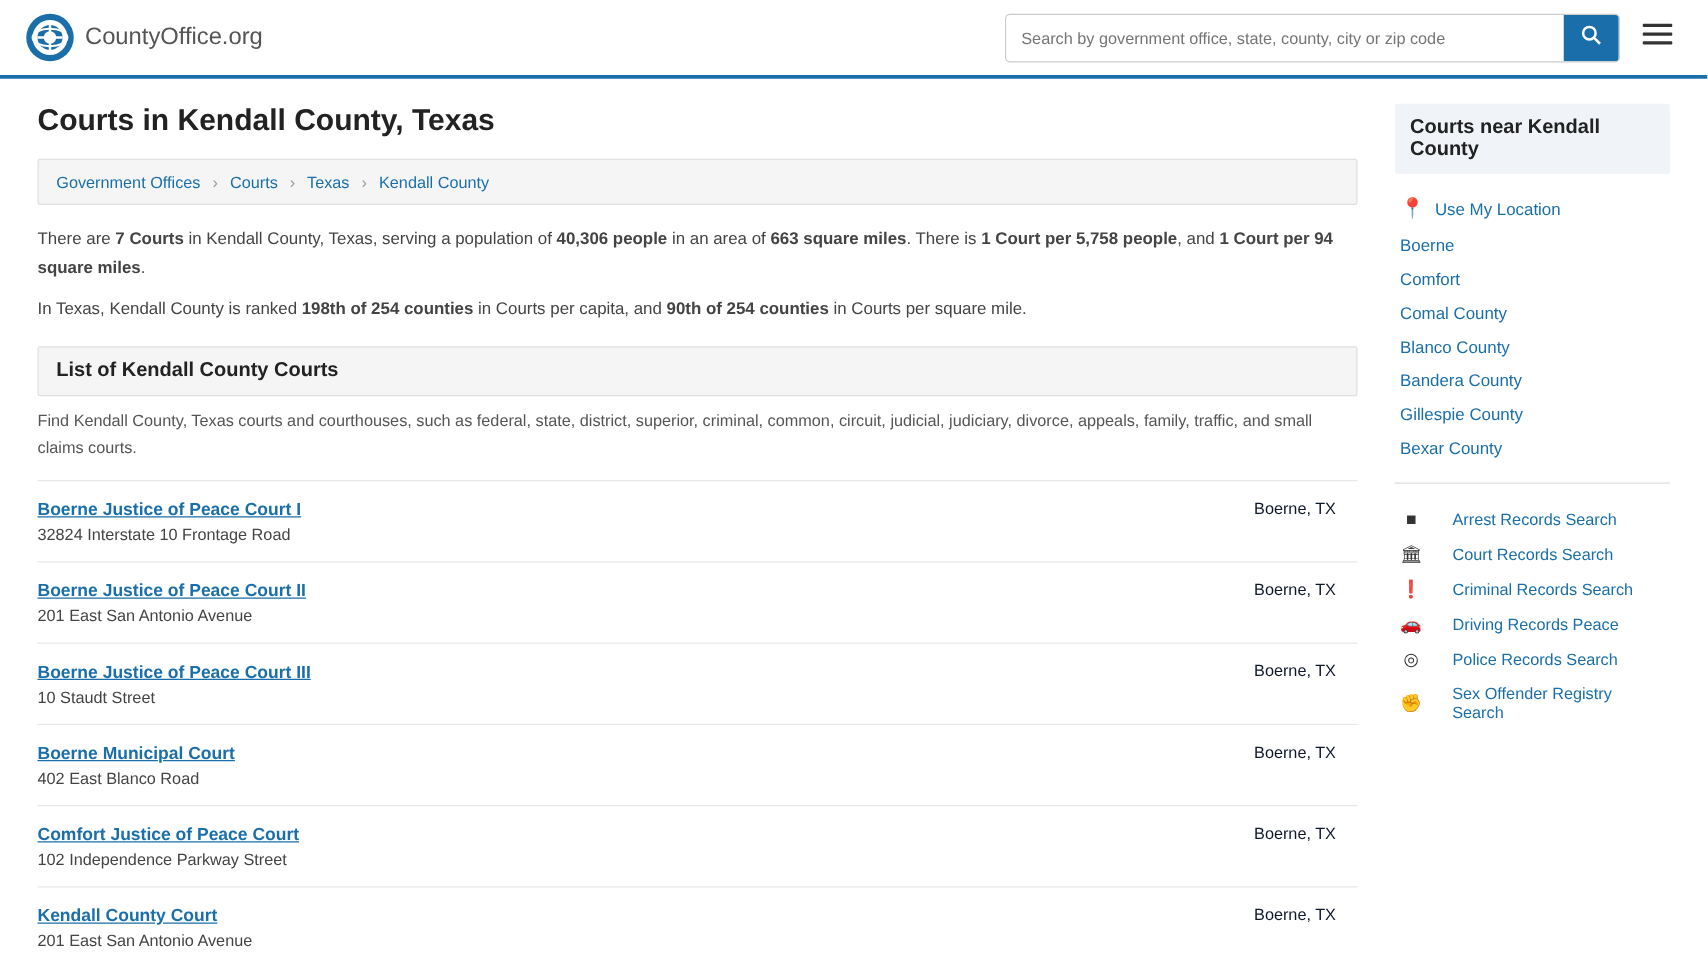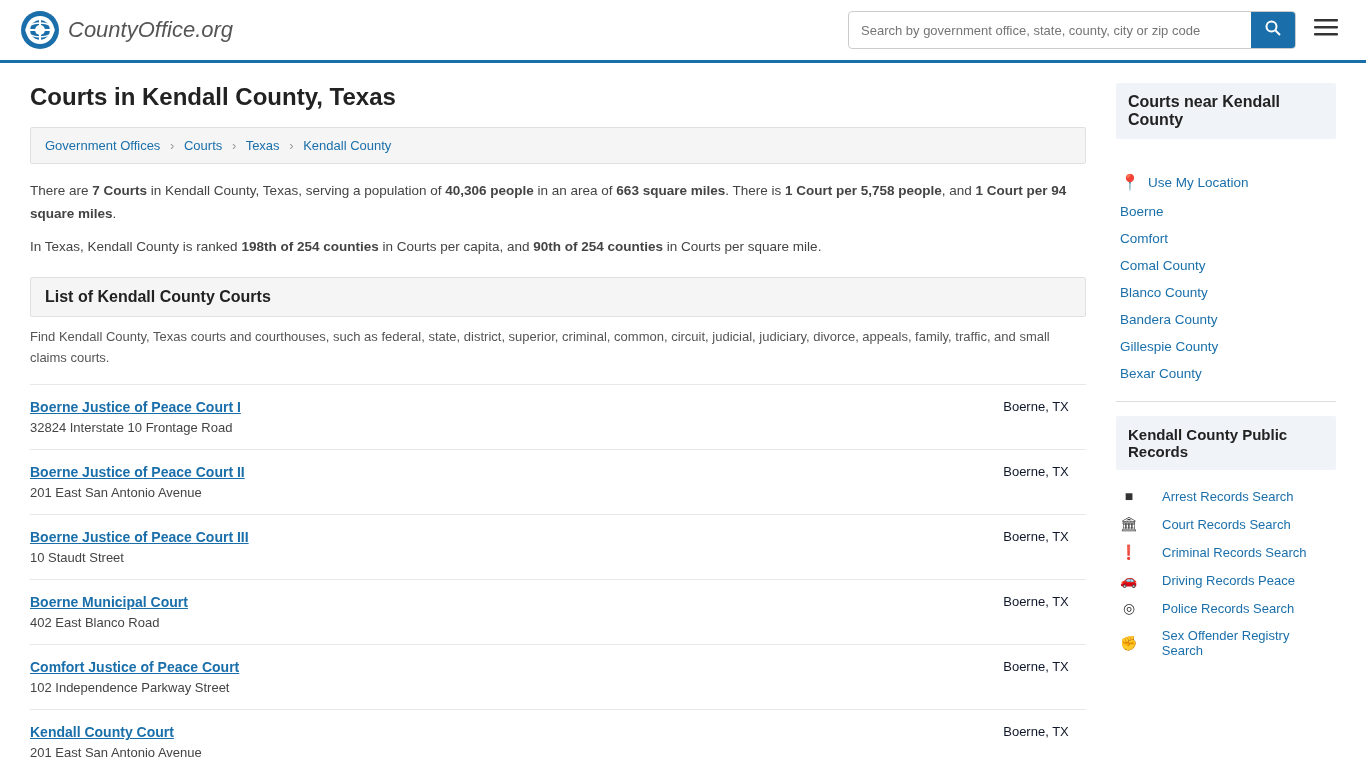--- a/index.html
+++ b/index.html
@@ -17,41 +17,40 @@
     .logo-area {
       display: flex;
       align-items: center;
       gap: 8px;
     }
     .logo-icon {
       width: 40px;
       height: 40px;
     }
     .logo-text {
-      font-size: 22px;
+      font-size: 19px;
       font-weight: bold;
       color: #1a6faa;
-      font-style: italic;
     }
     .logo-text span {
       color: #555;
       font-weight: normal;
     }
     .header-right {
       display: flex;
       align-items: center;
       gap: 10px;
     }
     .search-bar {
       display: flex;
       align-items: center;
       border: 1px solid #ccc;
       border-radius: 4px;
       overflow: hidden;
-      width: 448px;
+      width: 492px;
     }
     .search-bar input {
       border: none;
       outline: none;
       padding: 8px 12px;
       font-size: 13px;
       width: 100%;
       color: #666;
     }
     .search-btn {
@@ -172,21 +171,21 @@
       flex-shrink: 0;
     }
 
     .sidebar-section-title {
       font-size: 16px;
       font-weight: bold;
       color: #222;
       background: #f0f4f8;
       padding: 10px 12px;
       border-radius: 2px;
-      margin-bottom: 28px;
+      margin-bottom: 12px;
     }
 
     .sidebar-link-item {
       display: flex;
       align-items: center;
       gap: 8px;
       padding: 6px 4px;
       font-size: 13.5px;
     }
     .sidebar-link-item a {
@@ -375,23 +374,20 @@
         <div class="sidebar-link-item">
           <a href="#">Gillespie County</a>
         </div>
         <div class="sidebar-link-item">
           <a href="#">Bexar County</a>
         </div>
       </div>
 
     <hr class="sidebar-divider">
 
-    <div class="sidebar-public-records">
-      <div class="sidebar-public-records-title">Kendall County Public Records</div>
-    </div>
 
     <div id="record-links">
         <div class="record-link-item">
     <span class="record-icon">■</span>
     <a href="#">Arrest Records Search</a>
   </div>
         <div class="record-link-item">
     <span class="record-icon">🏛</span>
     <a href="#">Court Records Search</a>
   </div>

